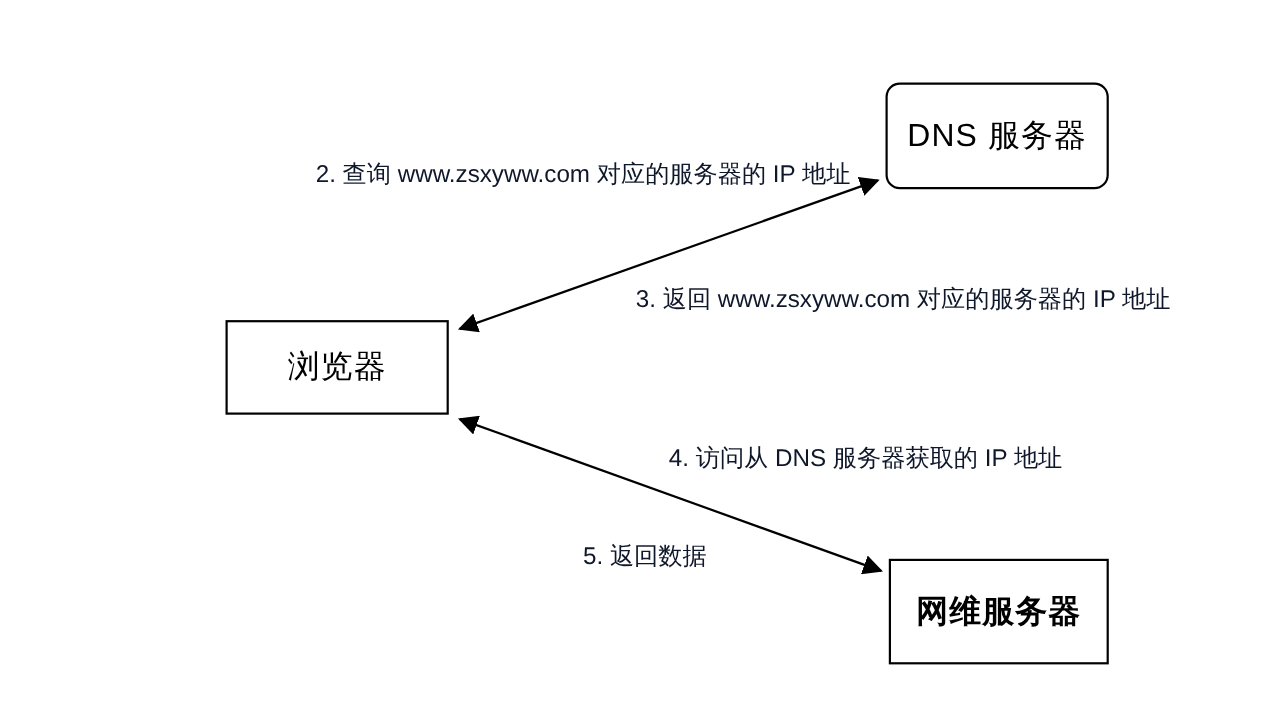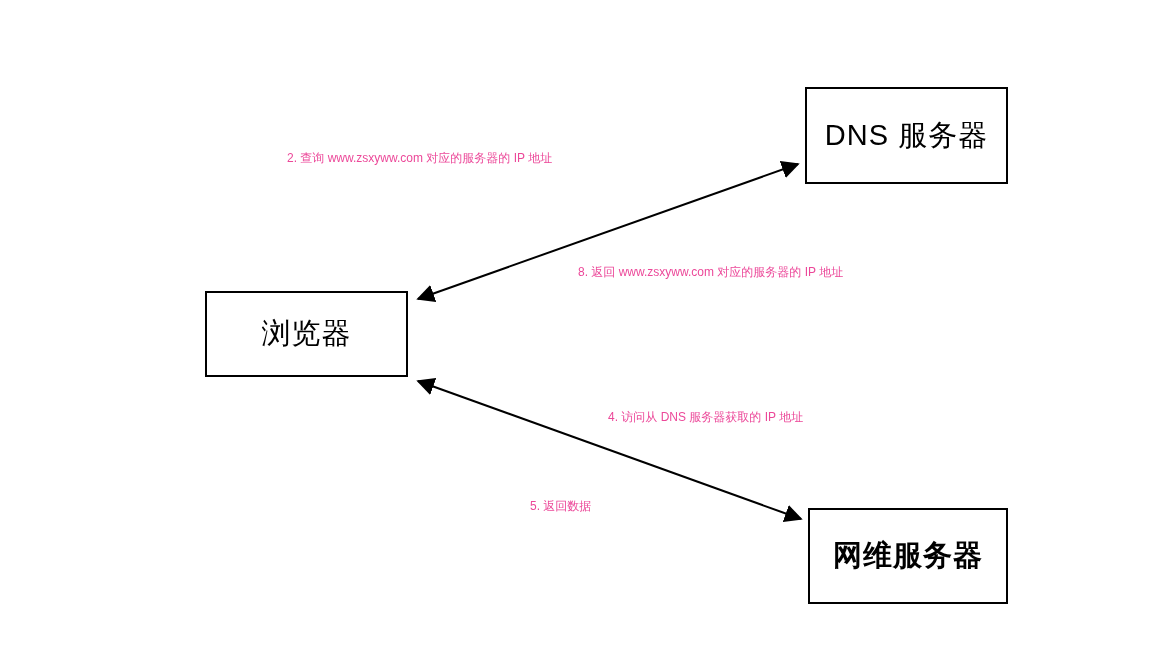--- a/index.html
+++ b/index.html
@@ -35,29 +35,29 @@
       border: 2px solid #000000;
       background: #ffffff;
       display: flex;
       align-items: center;
       justify-content: center;
       font-size: 29px;
       letter-spacing: 1px;
       box-sizing: border-box;
       white-space: nowrap;
     }
-    #node-dns     { left: 805px; top: 87px;  width: 203px; height: 97px; }
+    #node-dns     { left: 805px; top: 75px;  width: 203px; height: 97px; border-radius: 13px; }
     #node-browser { left: 205px; top: 291px; width: 203px; height: 86px; }
     #node-web     { left: 808px; top: 508px; width: 200px; height: 96px; font-weight: bold; }
     .edge-label {
       position: absolute;
-      font-size: 12px;
+      font-size: 22px;
       line-height: 20px;
       white-space: nowrap;
-      color: #ec4899;
+      color: #0f172a;
     }
     #label-step2 { left: 287px; top: 148px; }
     #label-step3 { left: 578px; top: 262px; }
     #label-step1 { left: 85px;  top: 428px; }
     #label-step4 { left: 608px; top: 407px; }
     #label-step5 { left: 530px; top: 496px; text-align: center; }
   </style>
 </head>
 <body>
 
@@ -80,20 +80,20 @@
   <div class="node" id="node-browser">
     <span>浏览器</span>
   </div>
 
   <div class="node" id="node-web">
     <span>网维服务器</span>
   </div>
 
   <div class="edge-label" id="label-step2">2. 查询 www.zsxyww.com 对应的服务器的 IP 地址</div>
 
-  <div class="edge-label" id="label-step3">8. 返回 www.zsxyww.com 对应的服务器的 IP 地址</div>
+  <div class="edge-label" id="label-step3">3. 返回 www.zsxyww.com 对应的服务器的 IP 地址</div>
 
 
   <div class="edge-label" id="label-step4">4. 访问从 DNS 服务器获取的 IP 地址</div>
 
   <div class="edge-label" id="label-step5">5. 返回数据</div>
 
 </div>
 
 </body></html>

